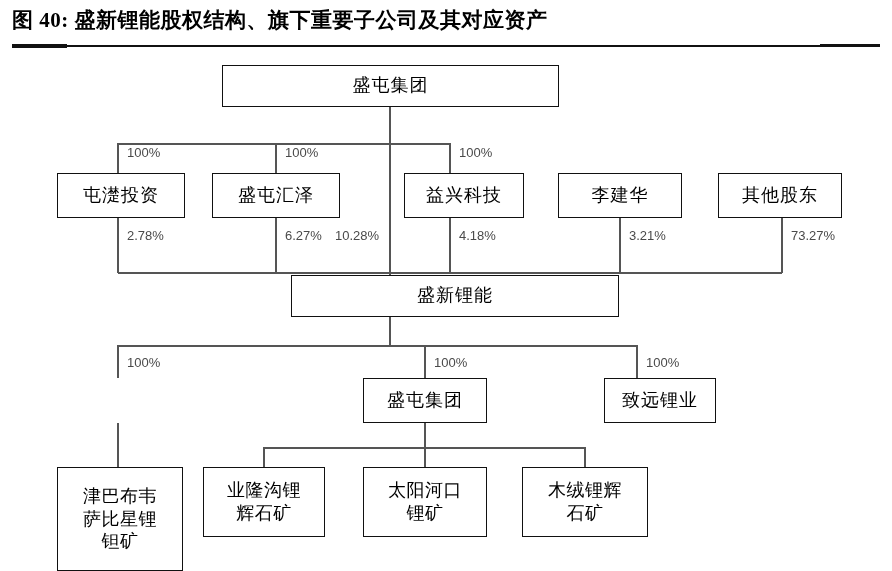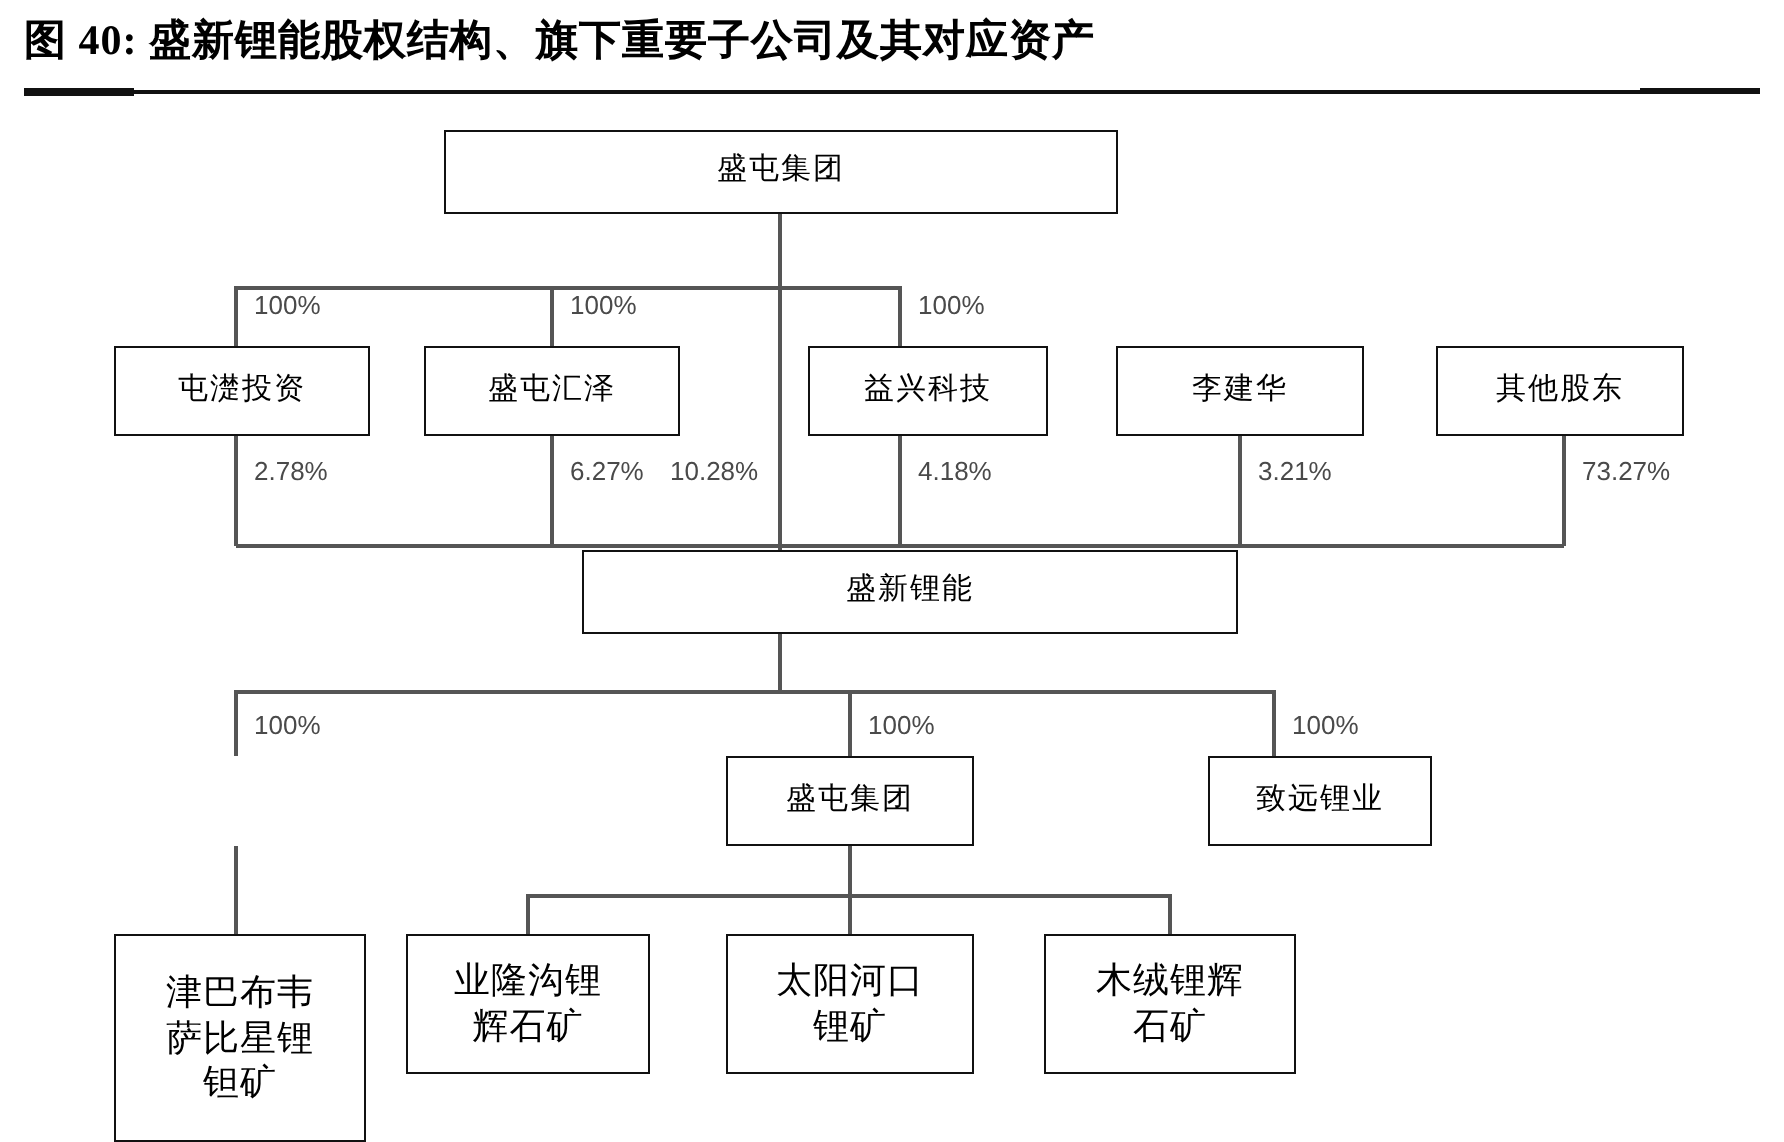--- a/index.html
+++ b/index.html
@@ -79,21 +79,21 @@
     align-items: center;
     justify-content: center;
     text-align: center;
     z-index: 5;
     font-family: "Liberation Serif", "DejaVu Serif", serif;
   }
   .node .node-label {
     display: block;
     line-height: 1.18;
     white-space: pre-line;
-    font-size: 15px;
+    font-size: 18px;
     letter-spacing: 1px;
   }
   .node.tall .node-label {
     font-size: 18px;
     letter-spacing: 0.5px;
     line-height: 1.26;
   }
 
   
   .line {

